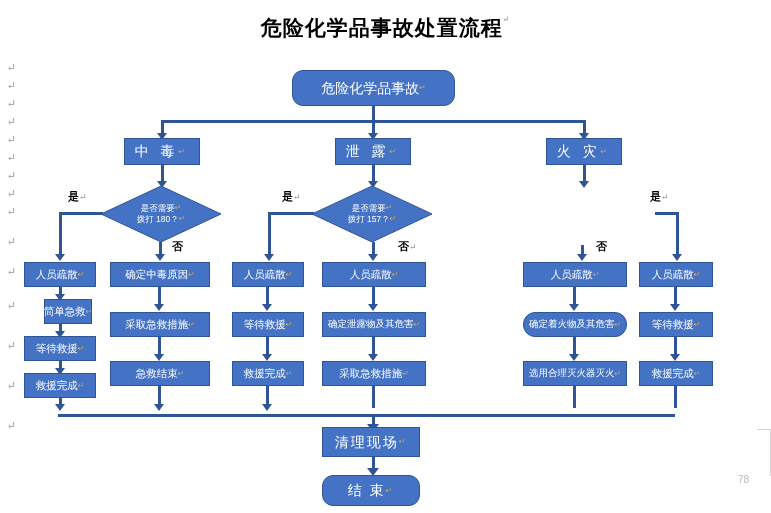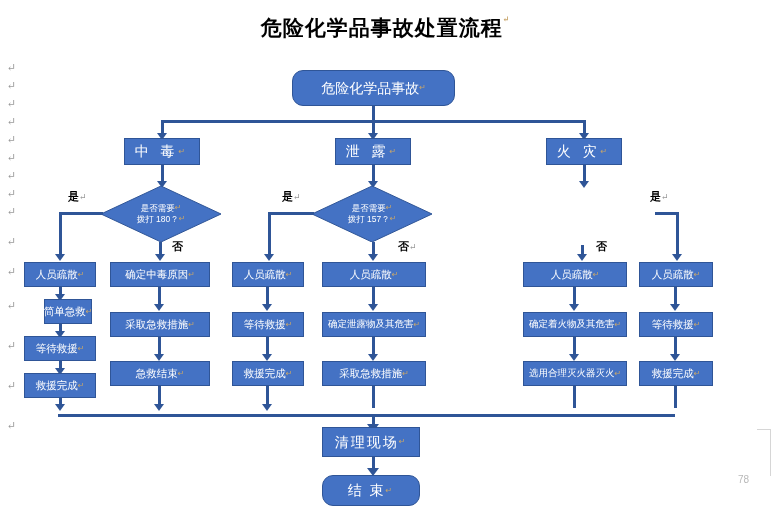--- a/index.html
+++ b/index.html
@@ -251,21 +251,21 @@
       <span class="tmark">↵</span>
   </div>
 
   <div class="node small" style="left:523px;top:262px;width:104px;height:25px;">
     <span>人员疏散</span>
       <span class="tmark">↵</span>
   </div>
   <div class="ln v" style="left:573px;top:287px;height:19px;"></div>
   <div class="arrow sm" style="left:569px;top:304px;"></div>
 
-  <div class="node tiny" style="left:523px;top:312px;width:104px;height:25px;">
+  <div class="node tiny" style="left:523px;top:312px;width:104px;height:25px;border-radius:12px;">
     <span>确定着火物及其危害</span>
       <span class="tmark">↵</span>
   </div>
   <div class="ln v" style="left:573px;top:337px;height:19px;"></div>
   <div class="arrow sm" style="left:569px;top:354px;"></div>
 
   <div class="node tiny" style="left:523px;top:361px;width:104px;height:25px;">
     <span>选用合理灭火器灭火</span>
       <span class="tmark">↵</span>
   </div>

